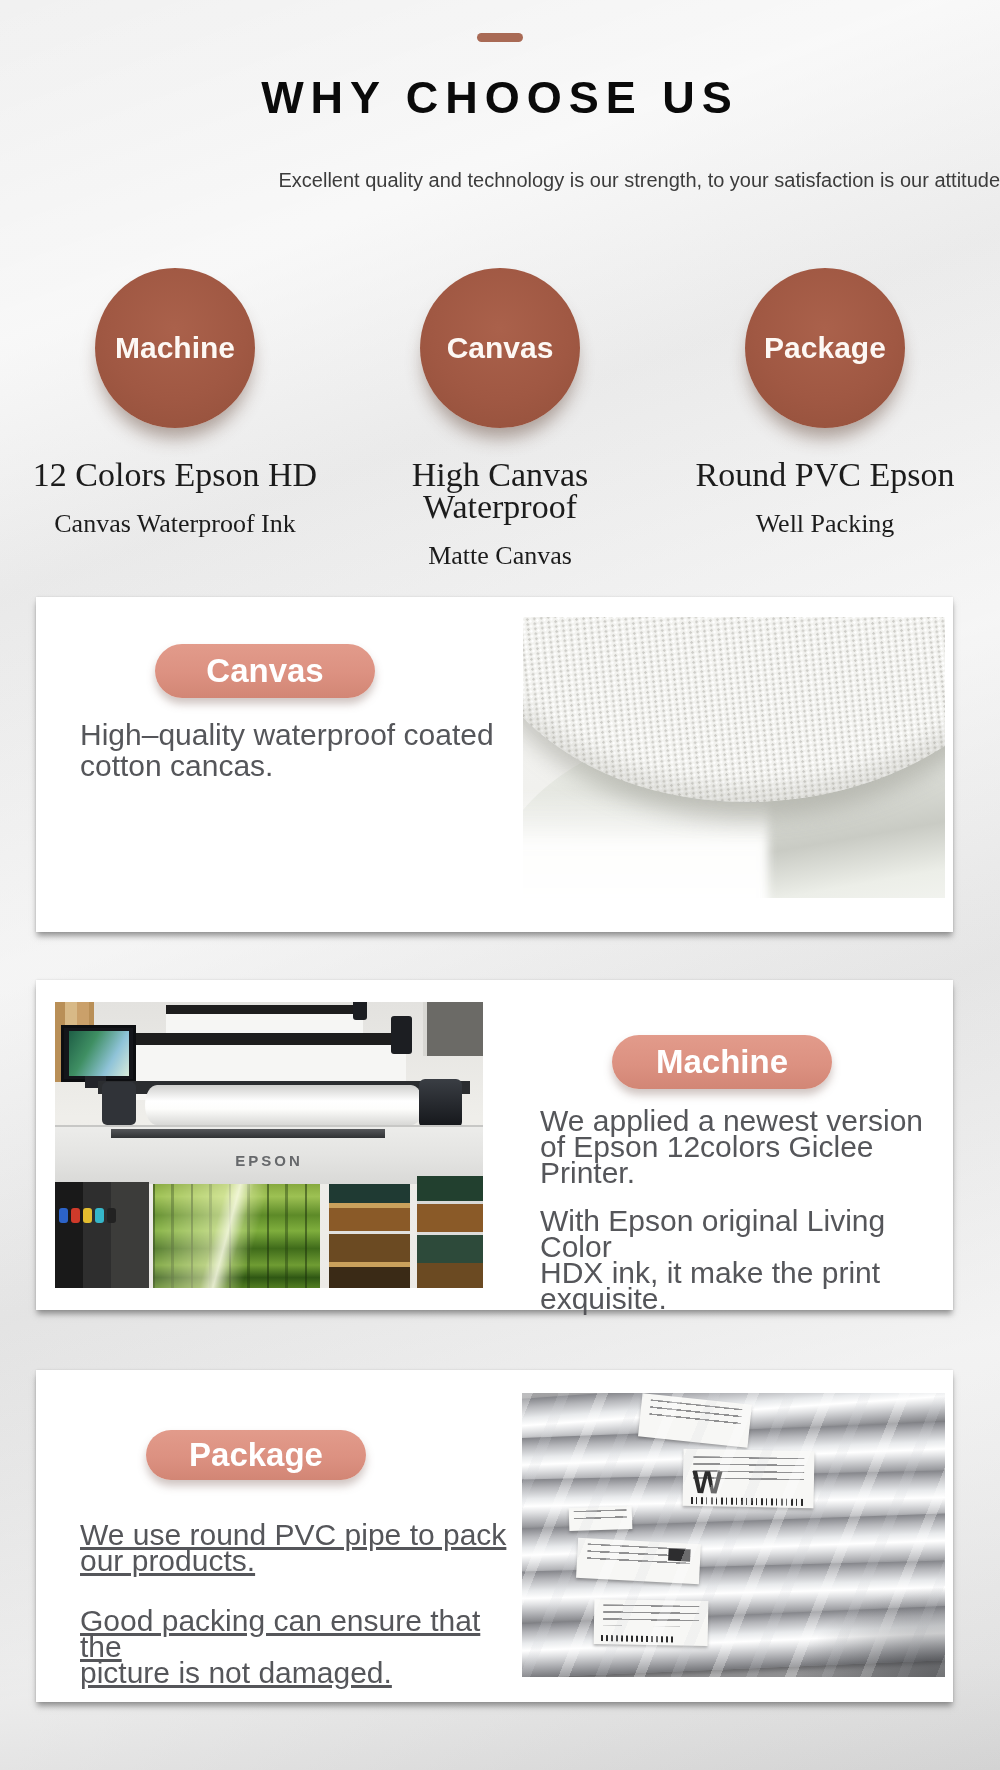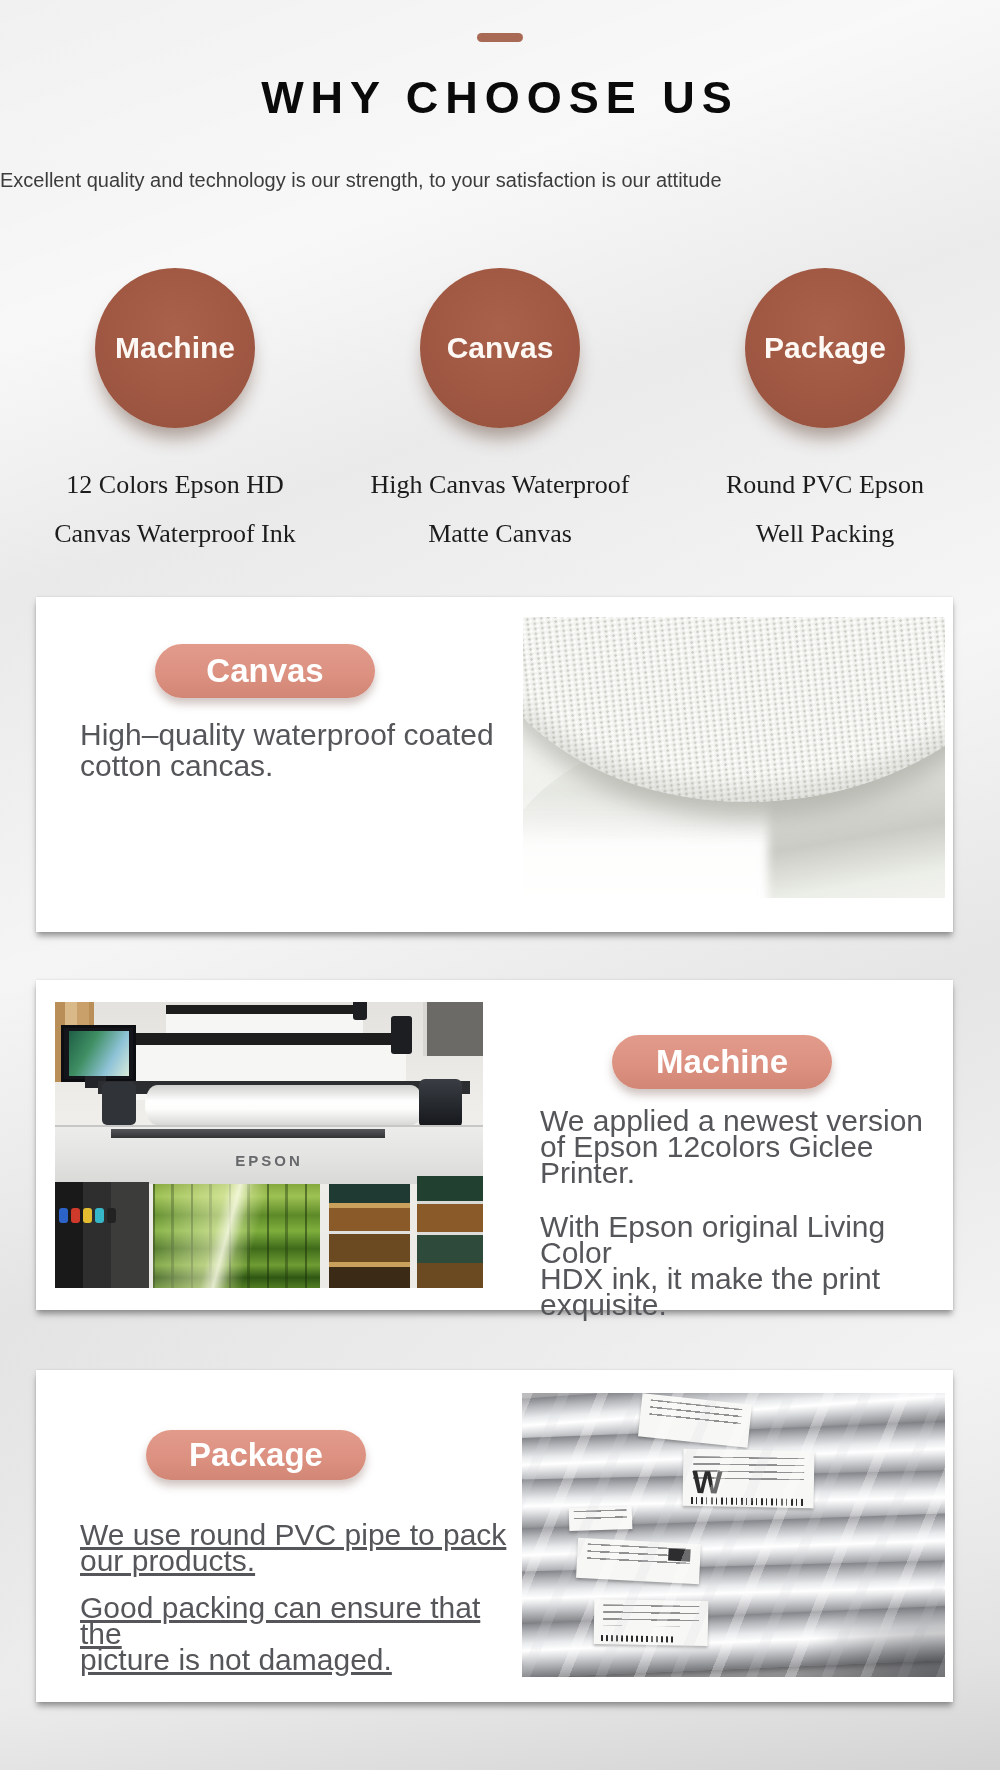--- a/index.html
+++ b/index.html
@@ -7,52 +7,52 @@
   .page{position:relative;width:1000px;height:1770px;overflow:hidden;margin:0 auto;
     background:
       linear-gradient(160deg, rgba(255,255,255,0) 0%, rgba(255,255,255,.55) 16%, rgba(0,0,0,.02) 28%,
         rgba(255,255,255,.45) 46%, rgba(0,0,0,.03) 62%, rgba(255,255,255,.4) 80%, rgba(0,0,0,.02) 100%),
       linear-gradient(180deg,#f1f1f1 0%,#eeeeee 35%,#ebebeb 75%,#e2e2e2 94%,#d7d7d7 100%);}
   
   .dash{position:absolute;left:477px;top:33px;width:46px;height:9px;border-radius:5px;background:#a969 55;}
   .dash{background:#a96a55;}
   .title{position:absolute;left:0;top:72px;width:100%;text-align:center;font-size:45px;font-weight:bold;
     letter-spacing:7px;color:#0a0a0a;}
-  .subtitle{position:absolute;left:0;top:169px;width:100%;text-align:left;font-size:20px;color:#3c3c3c;}
+  .subtitle{position:absolute;left:0;top:169px;width:100%;text-align:right;font-size:20px;color:#3c3c3c;}
   
   .feat{position:absolute;top:268px;width:334px;text-align:center;}
   .feat.f1{left:8px}.feat.f2{left:333px}.feat.f3{left:658px}
   .circle{width:160px;height:160px;margin:0 auto;border-radius:50%;display:flex;align-items:center;justify-content:center;
     background:radial-gradient(circle at 50% 38%, #aa614b 0%, #a05843 55%, #93503b 100%);
     box-shadow:0 14px 18px -4px rgba(90,60,45,.45);}
   .circle span{color:#fdf8f4;font-size:30px;font-weight:bold;}
-  .feat .l1{margin-top:41px;font-family:"Liberation Serif",serif;font-size:26px;color:#1c1c1c;line-height:32px;}
+  .feat .l1{margin-top:31px;font-family:"Liberation Serif",serif;font-size:34px;color:#1c1c1c;line-height:32px;}
   .feat .l2{margin-top:17px;font-family:"Liberation Serif",serif;font-size:26px;color:#1c1c1c;line-height:32px;}
   
   .card{position:absolute;left:36px;width:917px;background:#ffffff;
     box-shadow:0 5px 6px -1px rgba(85,85,85,.6), 0 0 2px rgba(0,0,0,.12);}
   .card1{top:597px;height:335px;}
   .card2{top:980px;height:330px;}
   .card3{top:1370px;height:332px;}
   .pill{position:absolute;width:220px;height:54px;border-radius:28px;display:flex;align-items:center;justify-content:center;
     background:linear-gradient(180deg,#e29b8b 0%,#dc9181 55%,#d28675 100%);
     box-shadow:0 6px 8px rgba(120,90,80,.35);}
   .pill span{color:#ffffff;font-size:33px;font-weight:bold;}
   .paras{position:absolute;color:#55565a;font-size:30px;}
   .paras p{margin:0;white-space:pre-line;}
   .paras p + p{margin-top:14px;}
   .card1 .pill{left:119px;top:47px;}
   .card1 .paras{left:44px;top:122px;width:420px;line-height:31px;}
   .card1 .paras p + p{margin-top:7px;}
   .card2 .pill{left:576px;top:55px;}
   .card2 .paras{left:504px;top:128px;width:424px;line-height:26px;}
-  .card2 .paras p + p{margin-top:28px;}
+  .card2 .paras p + p{margin-top:22px;}
   .card3 .pill{left:110px;top:60px;height:50px;border-radius:25px;}
   .card3 .paras{left:44px;top:152px;width:430px;line-height:26px;text-decoration:underline;}
-  .card3 .paras p + p{margin-top:21px;}
+  .card3 .paras p + p{margin-top:34px;}
   .photo{position:absolute;overflow:hidden;}
   
   .photo-canvas{left:487px;top:20px;width:422px;height:281px;
     background:linear-gradient(180deg,#f6f6f4 0%,#f1f1ee 60%,#ededeb 100%);}
   .pc-under{position:absolute;left:-6%;top:34%;width:118%;height:92%;border-radius:50%;transform:rotate(-8deg);
     background:linear-gradient(178deg,#eef0ea 0%,#dfe1db 35%,#c9cbc4 55%,#eceee8 72%,#fbfbf9 100%);}
   .pc-front{position:absolute;left:-4%;bottom:-4%;width:62%;height:42%;
     background:linear-gradient(180deg,rgba(255,255,255,0) 0%,#fdfdfc 45%,#ffffff 100%);filter:blur(5px);}
   .pc-weave{position:absolute;left:-12%;top:-44%;width:136%;height:110%;transform:rotate(-6deg);
     border-radius:0 0 48% 52% / 0 0 62% 75%;

